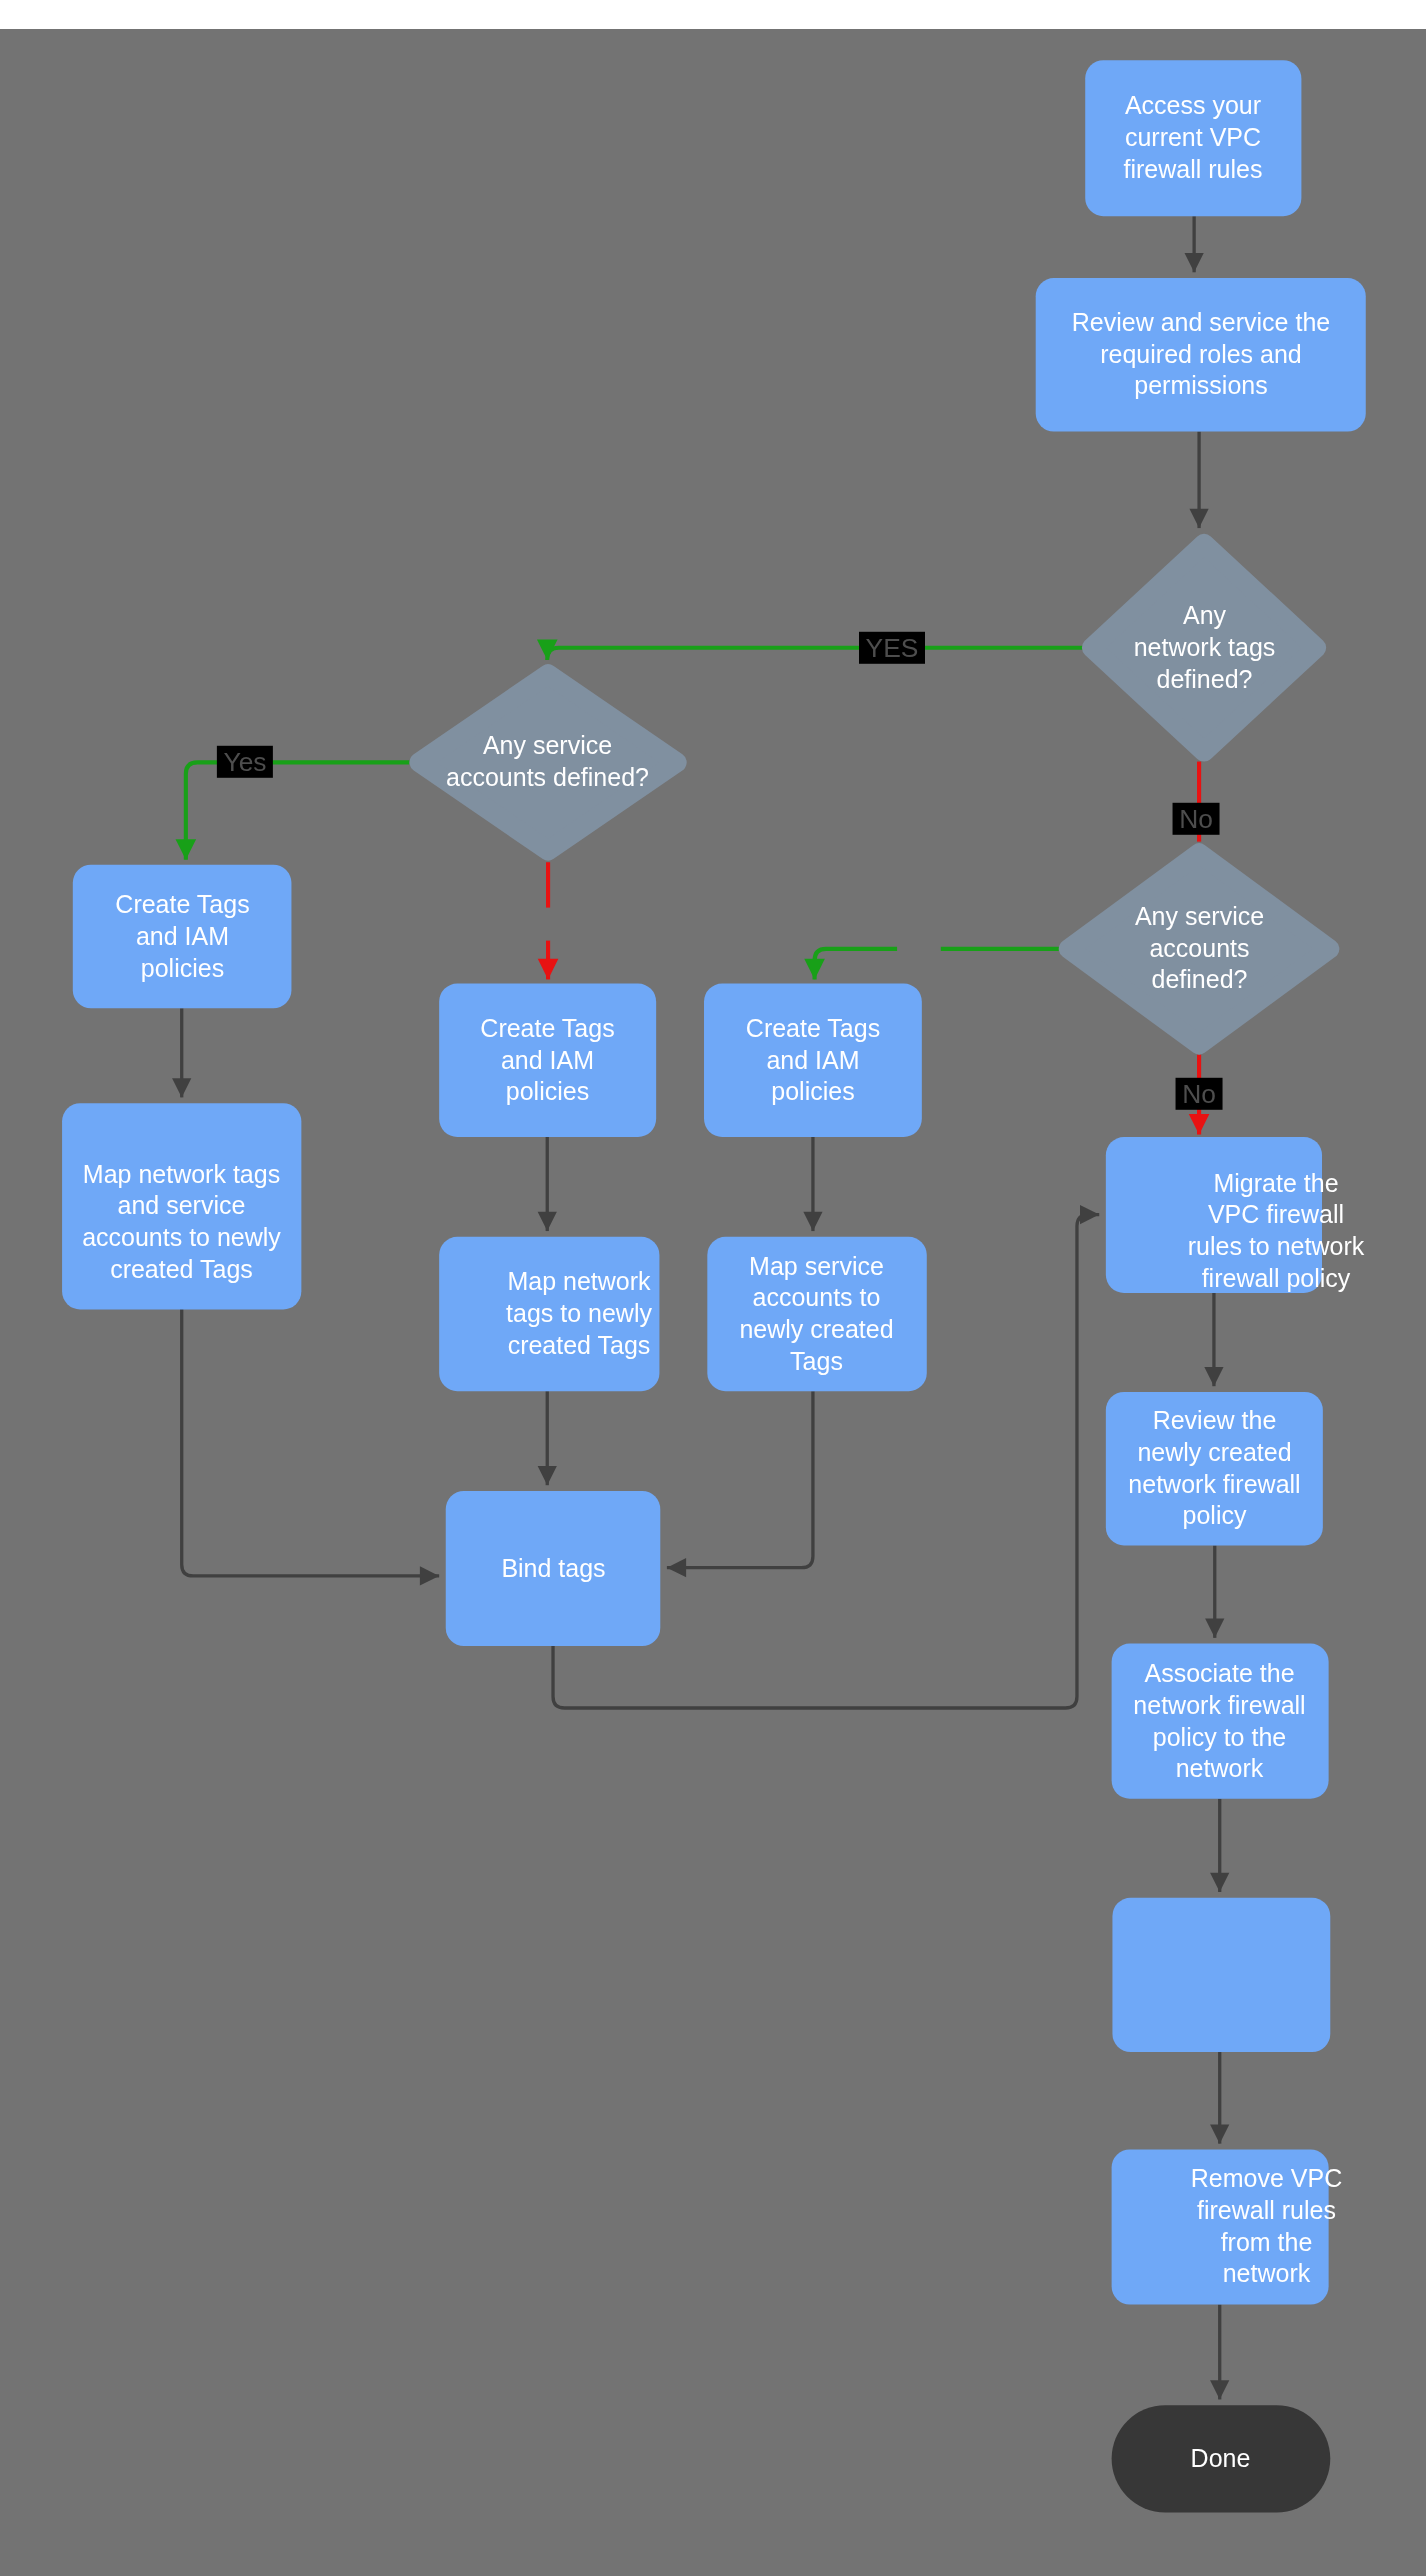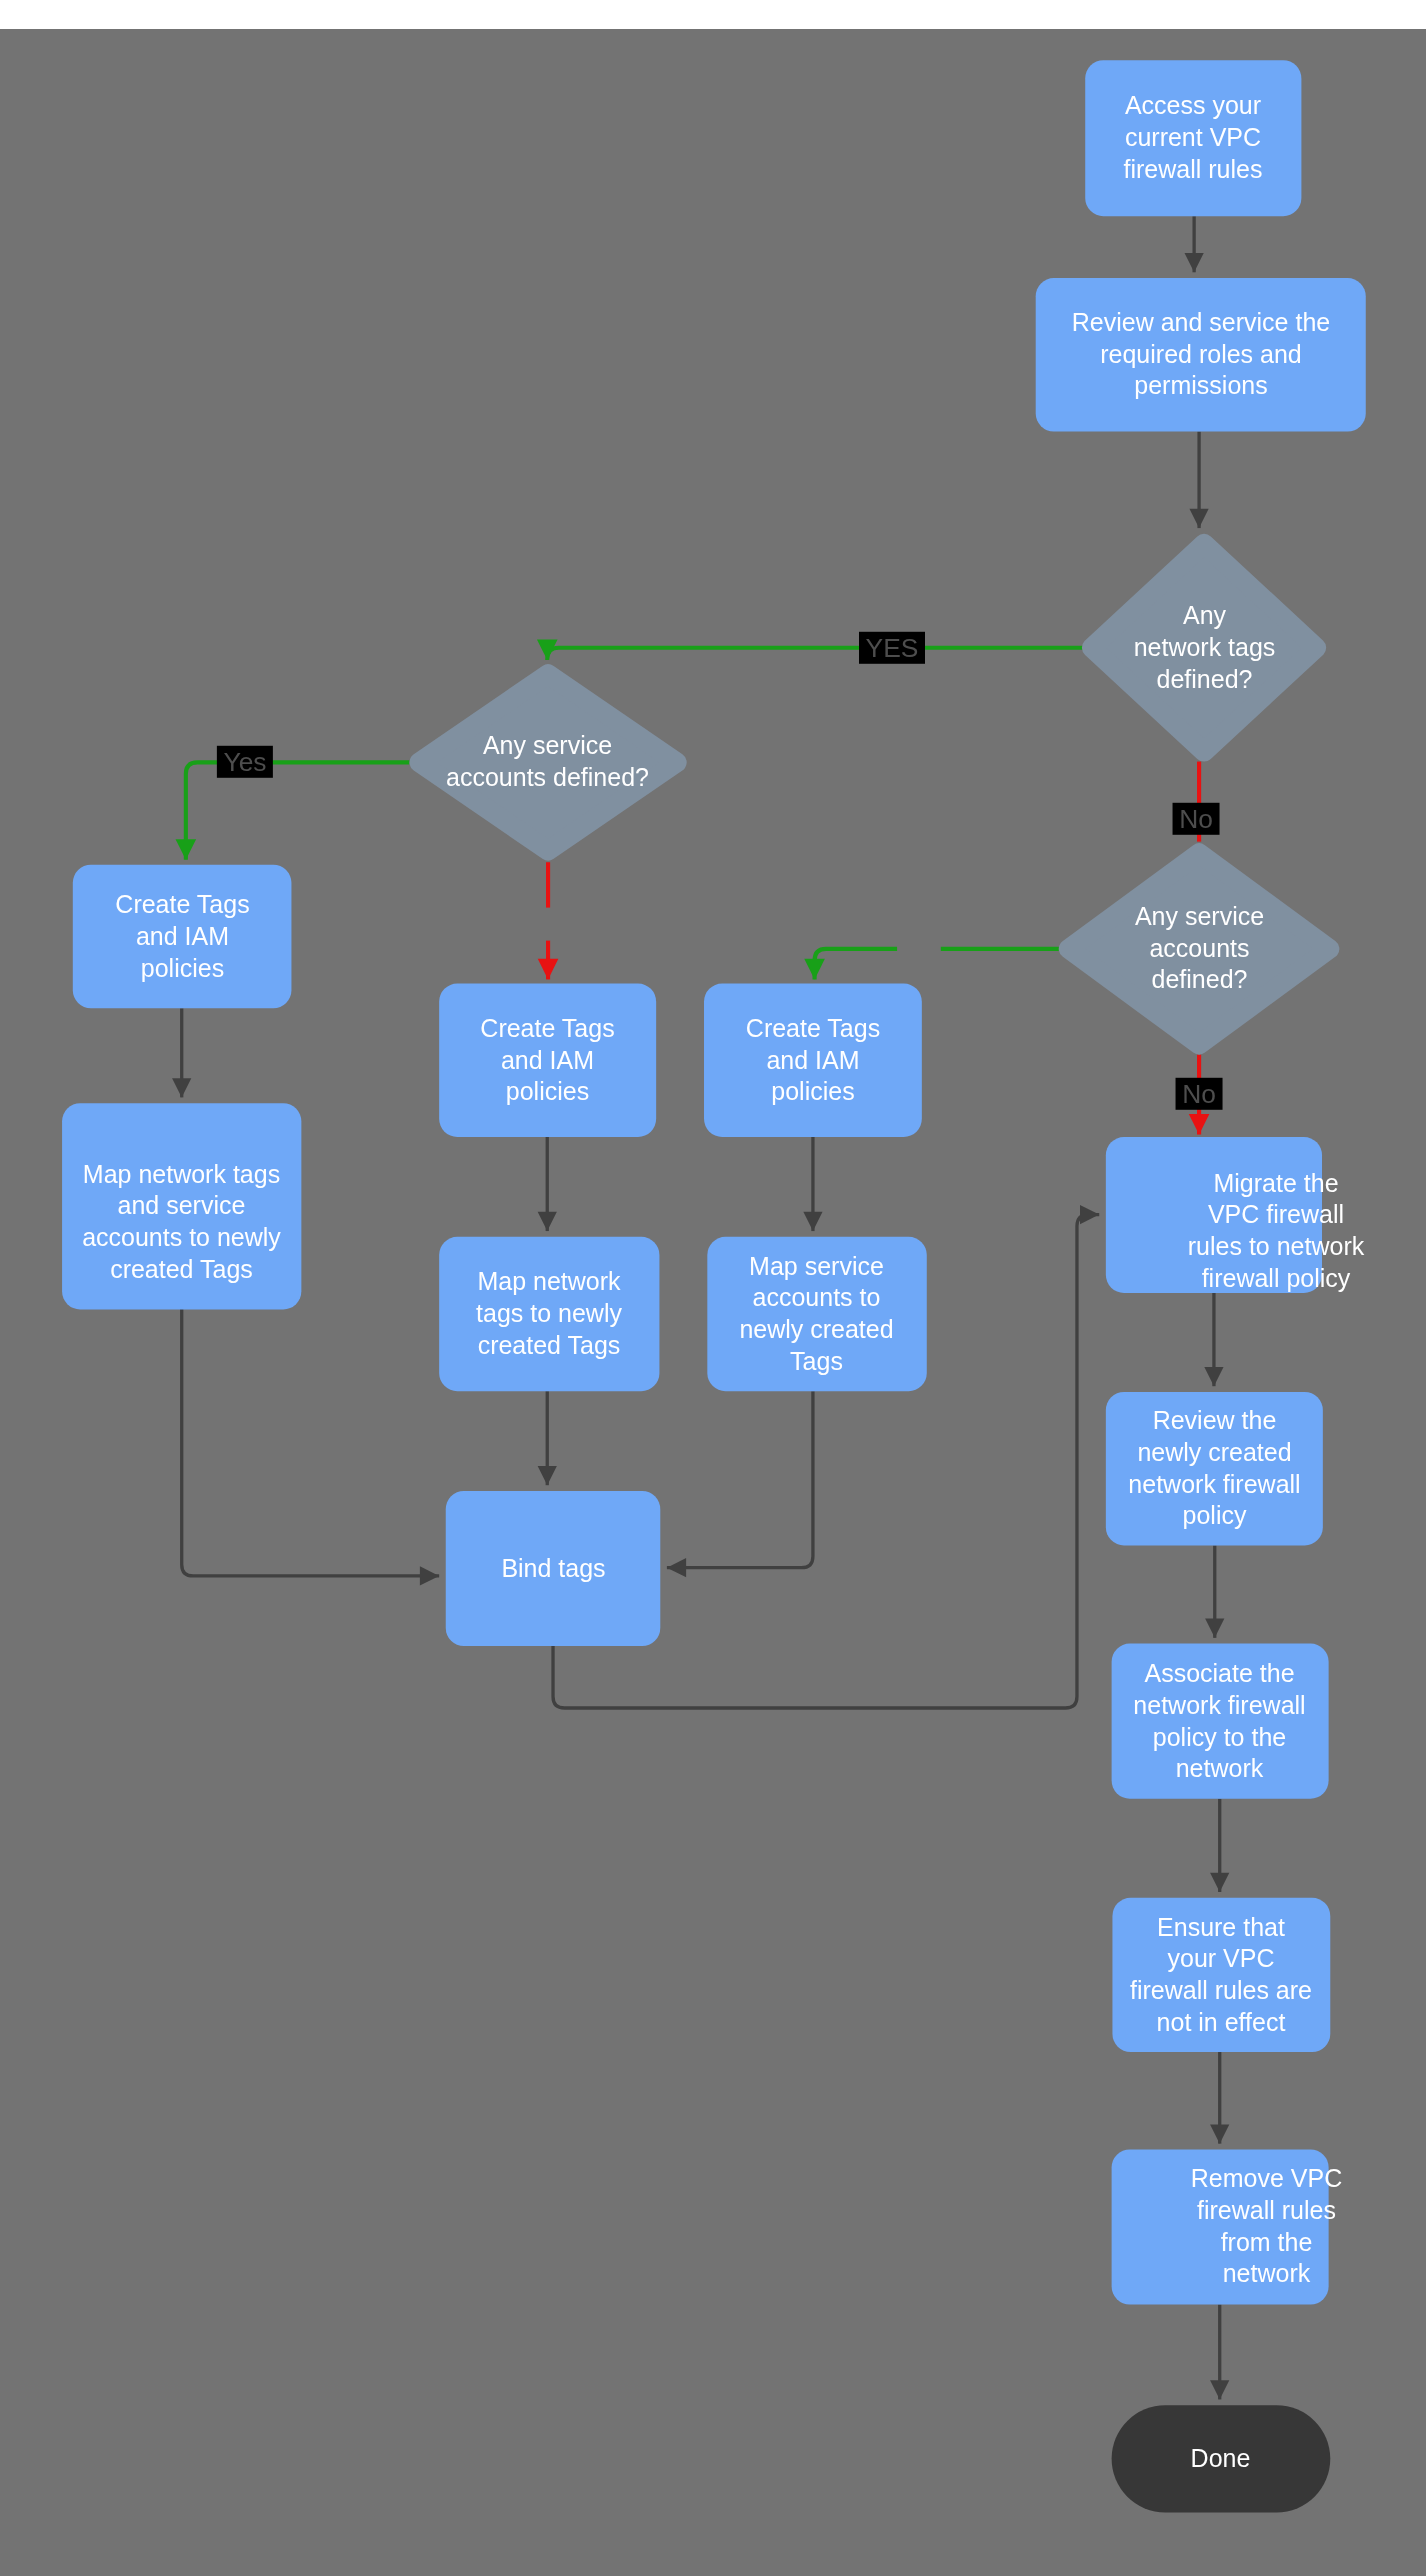--- a/index.html
+++ b/index.html
@@ -138,44 +138,40 @@
   <div class="node-label" style="left:439px;  top:984px; width:217px; height:153px;">Create Tags
 and IAM
 policies</div>
   <div class="node-label" style="left:704px;  top:984px; width:218px; height:153px;">Create Tags
 and IAM
 policies</div>
   <div class="node-label" style="left:62px;   top:1103px; width:239px; height:206px;margin-top:16px;">Map network tags
 and service
 accounts to newly
 created Tags</div>
-  <div class="node-label" style="left:439px;  top:1237px; width:220px; height:154px;">Map network
+  <div class="node-label" style="left:439px;  top:1237px; width:220px; height:154px;padding-left:30px;">Map network
 tags to newly
 created Tags</div>
   <div class="node-label" style="left:707px;  top:1237px; width:219px; height:154px;">Map service
 accounts  to
 newly created
 Tags</div>
   <div class="node-label" style="left:446px;  top:1491px; width:215px; height:155px;">Bind tags</div>
   <div class="node-label" style="left:1168px; top:1137px; width:216px; height:188px;">Migrate the
 VPC firewall
 rules to network
 firewall policy</div>
   <div class="node-label" style="left:1106px; top:1392px; width:217px; height:153px;">Review the
 newly created
 network firewall
 policy</div>
   <div class="node-label" style="left:1111px; top:1644px; width:217px; height:155px;">Associate the
 network firewall
 policy to the
 network</div>
-  <div class="node-label" style="left:1112px; top:1898px; width:218px; height:154px;">Ensure that
-your VPC
-firewall rules are
-not in effect</div>
   <div class="node-label" style="left:1111px; top:2149px; width:217px; height:155px;margin-left:47px;">Remove  VPC
 firewall rules
 from the
 network</div>
   <div class="node-label" style="left:1111px; top:2405px; width:219px; height:107px;">Done</div>
 
   <div class="edge-label" style="left:892px; top:648px;">YES</div>
   <div class="edge-label" style="left:245px;  top:762px;">Yes</div>
   <div class="edge-label" style="left:1196px; top:819px;">No</div>
   <div class="edge-label" style="left:1199px; top:1094px;">No</div>

